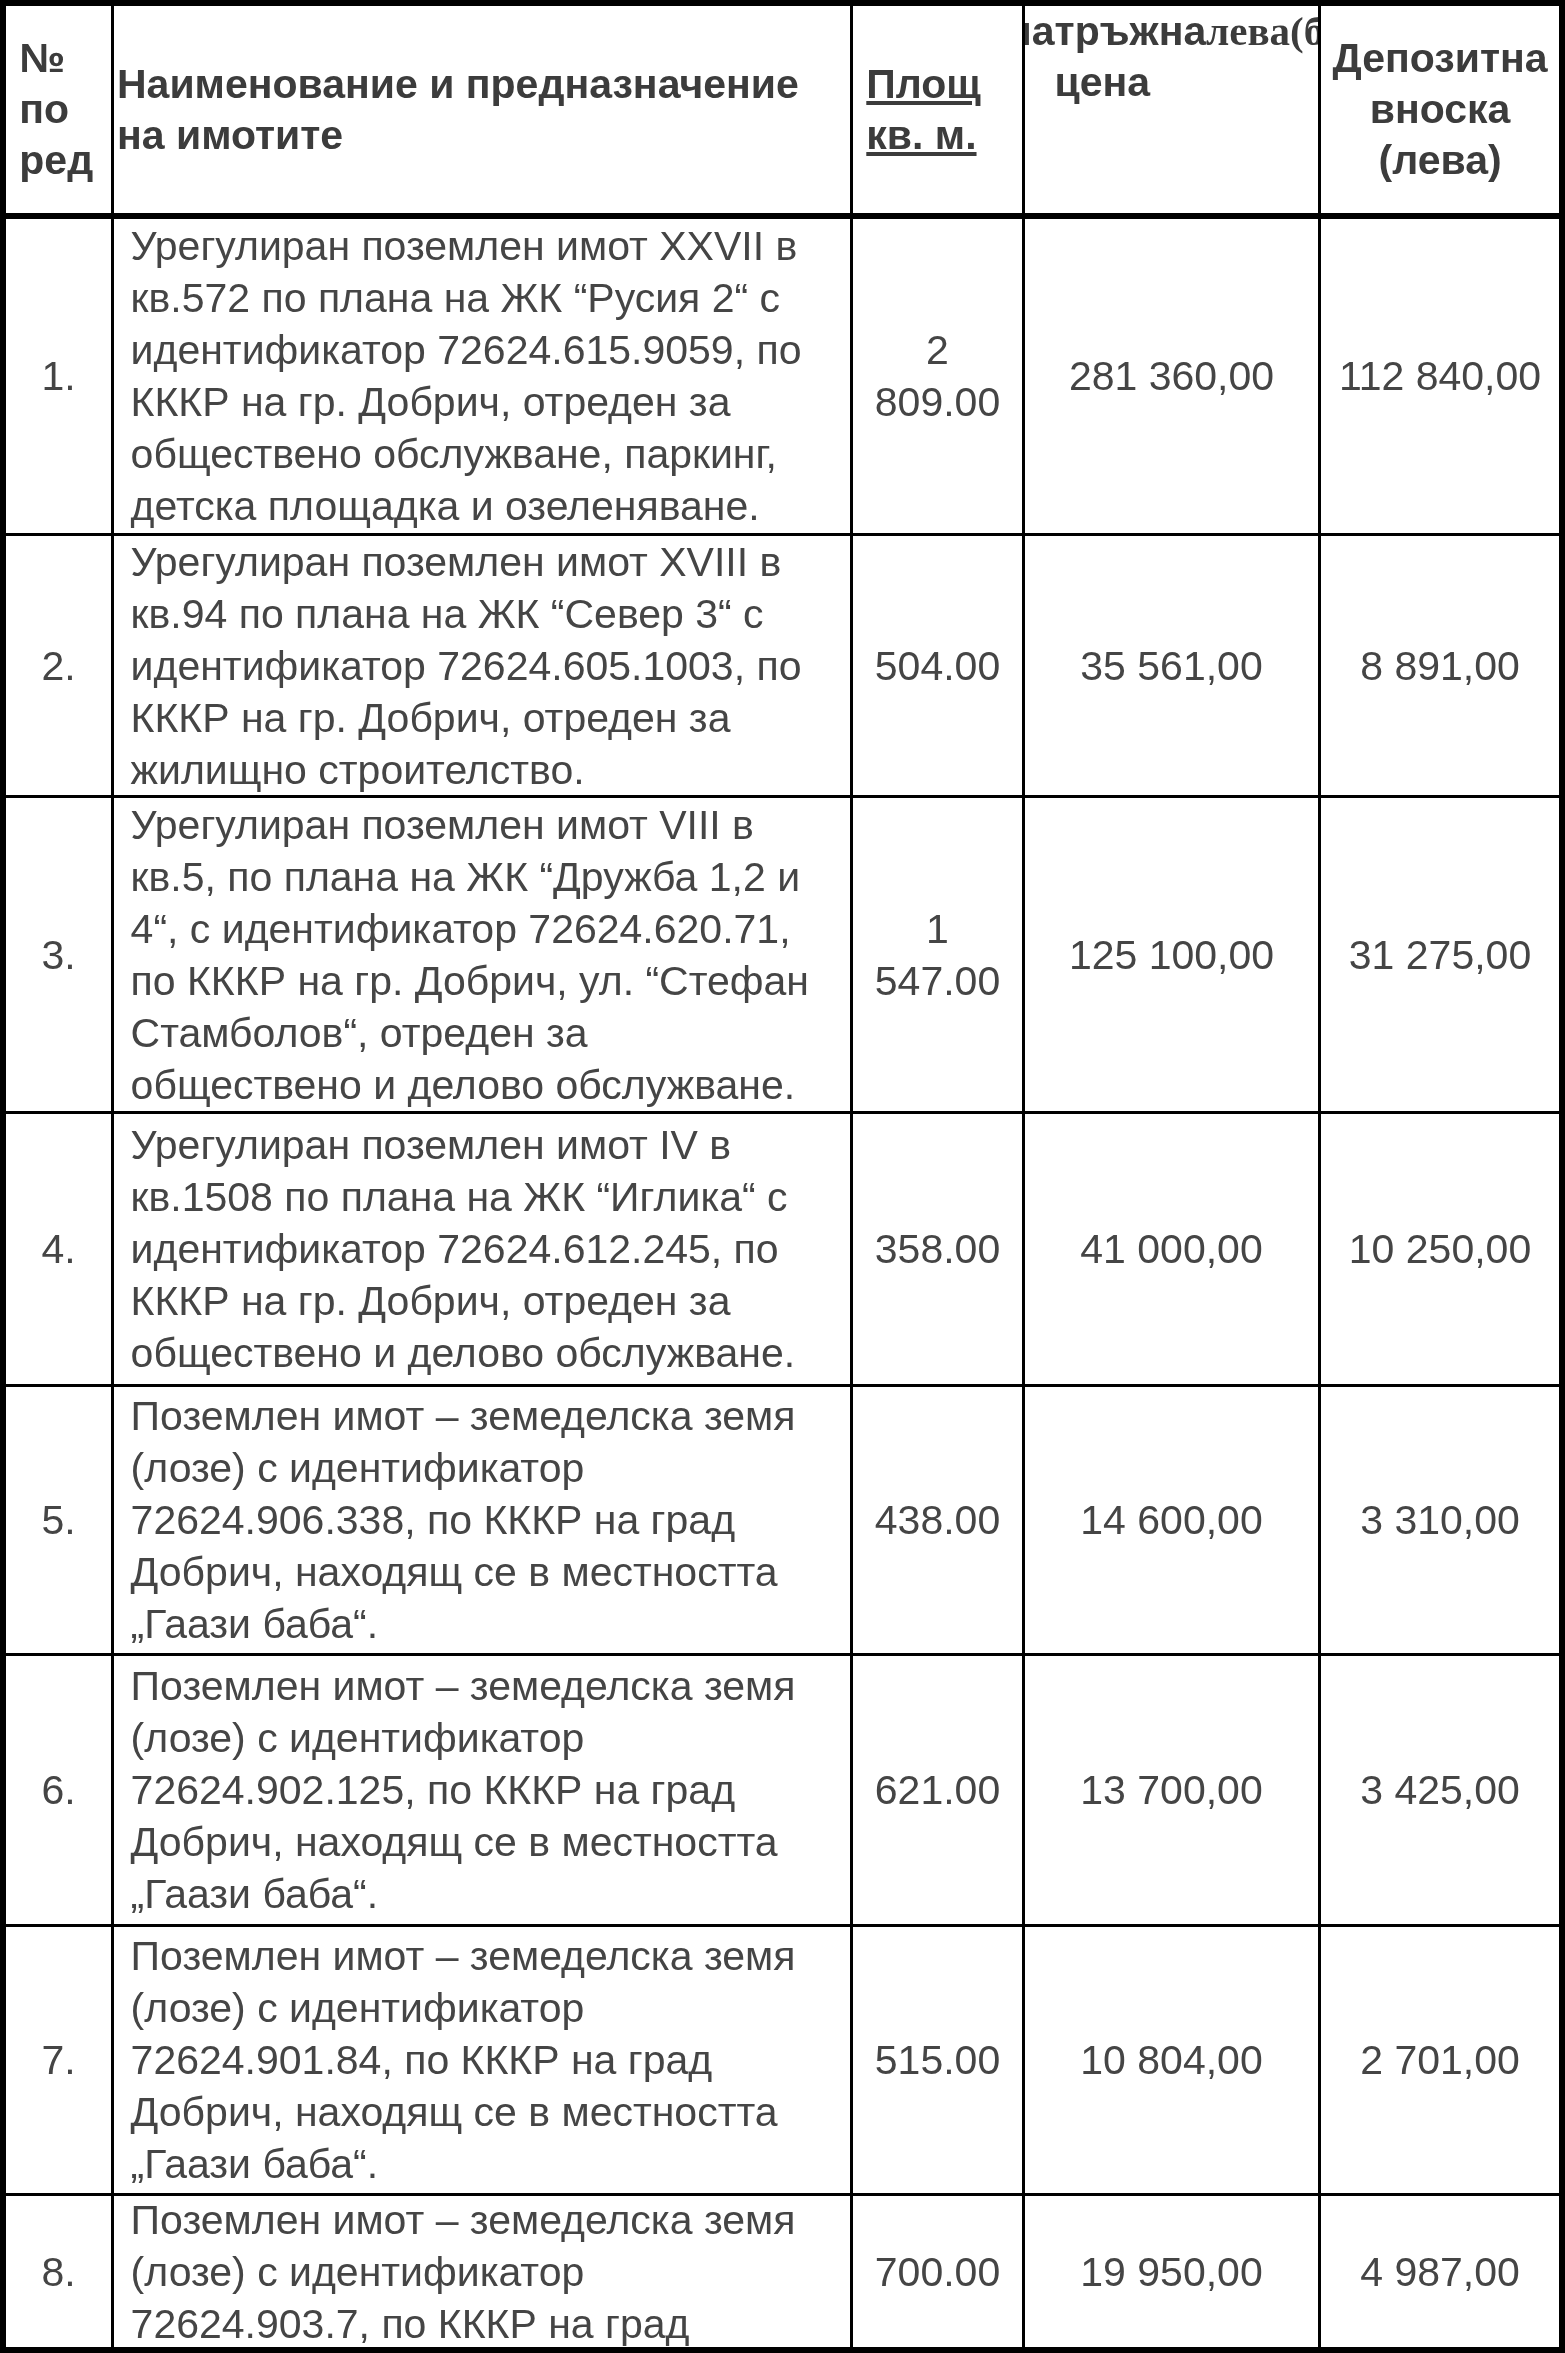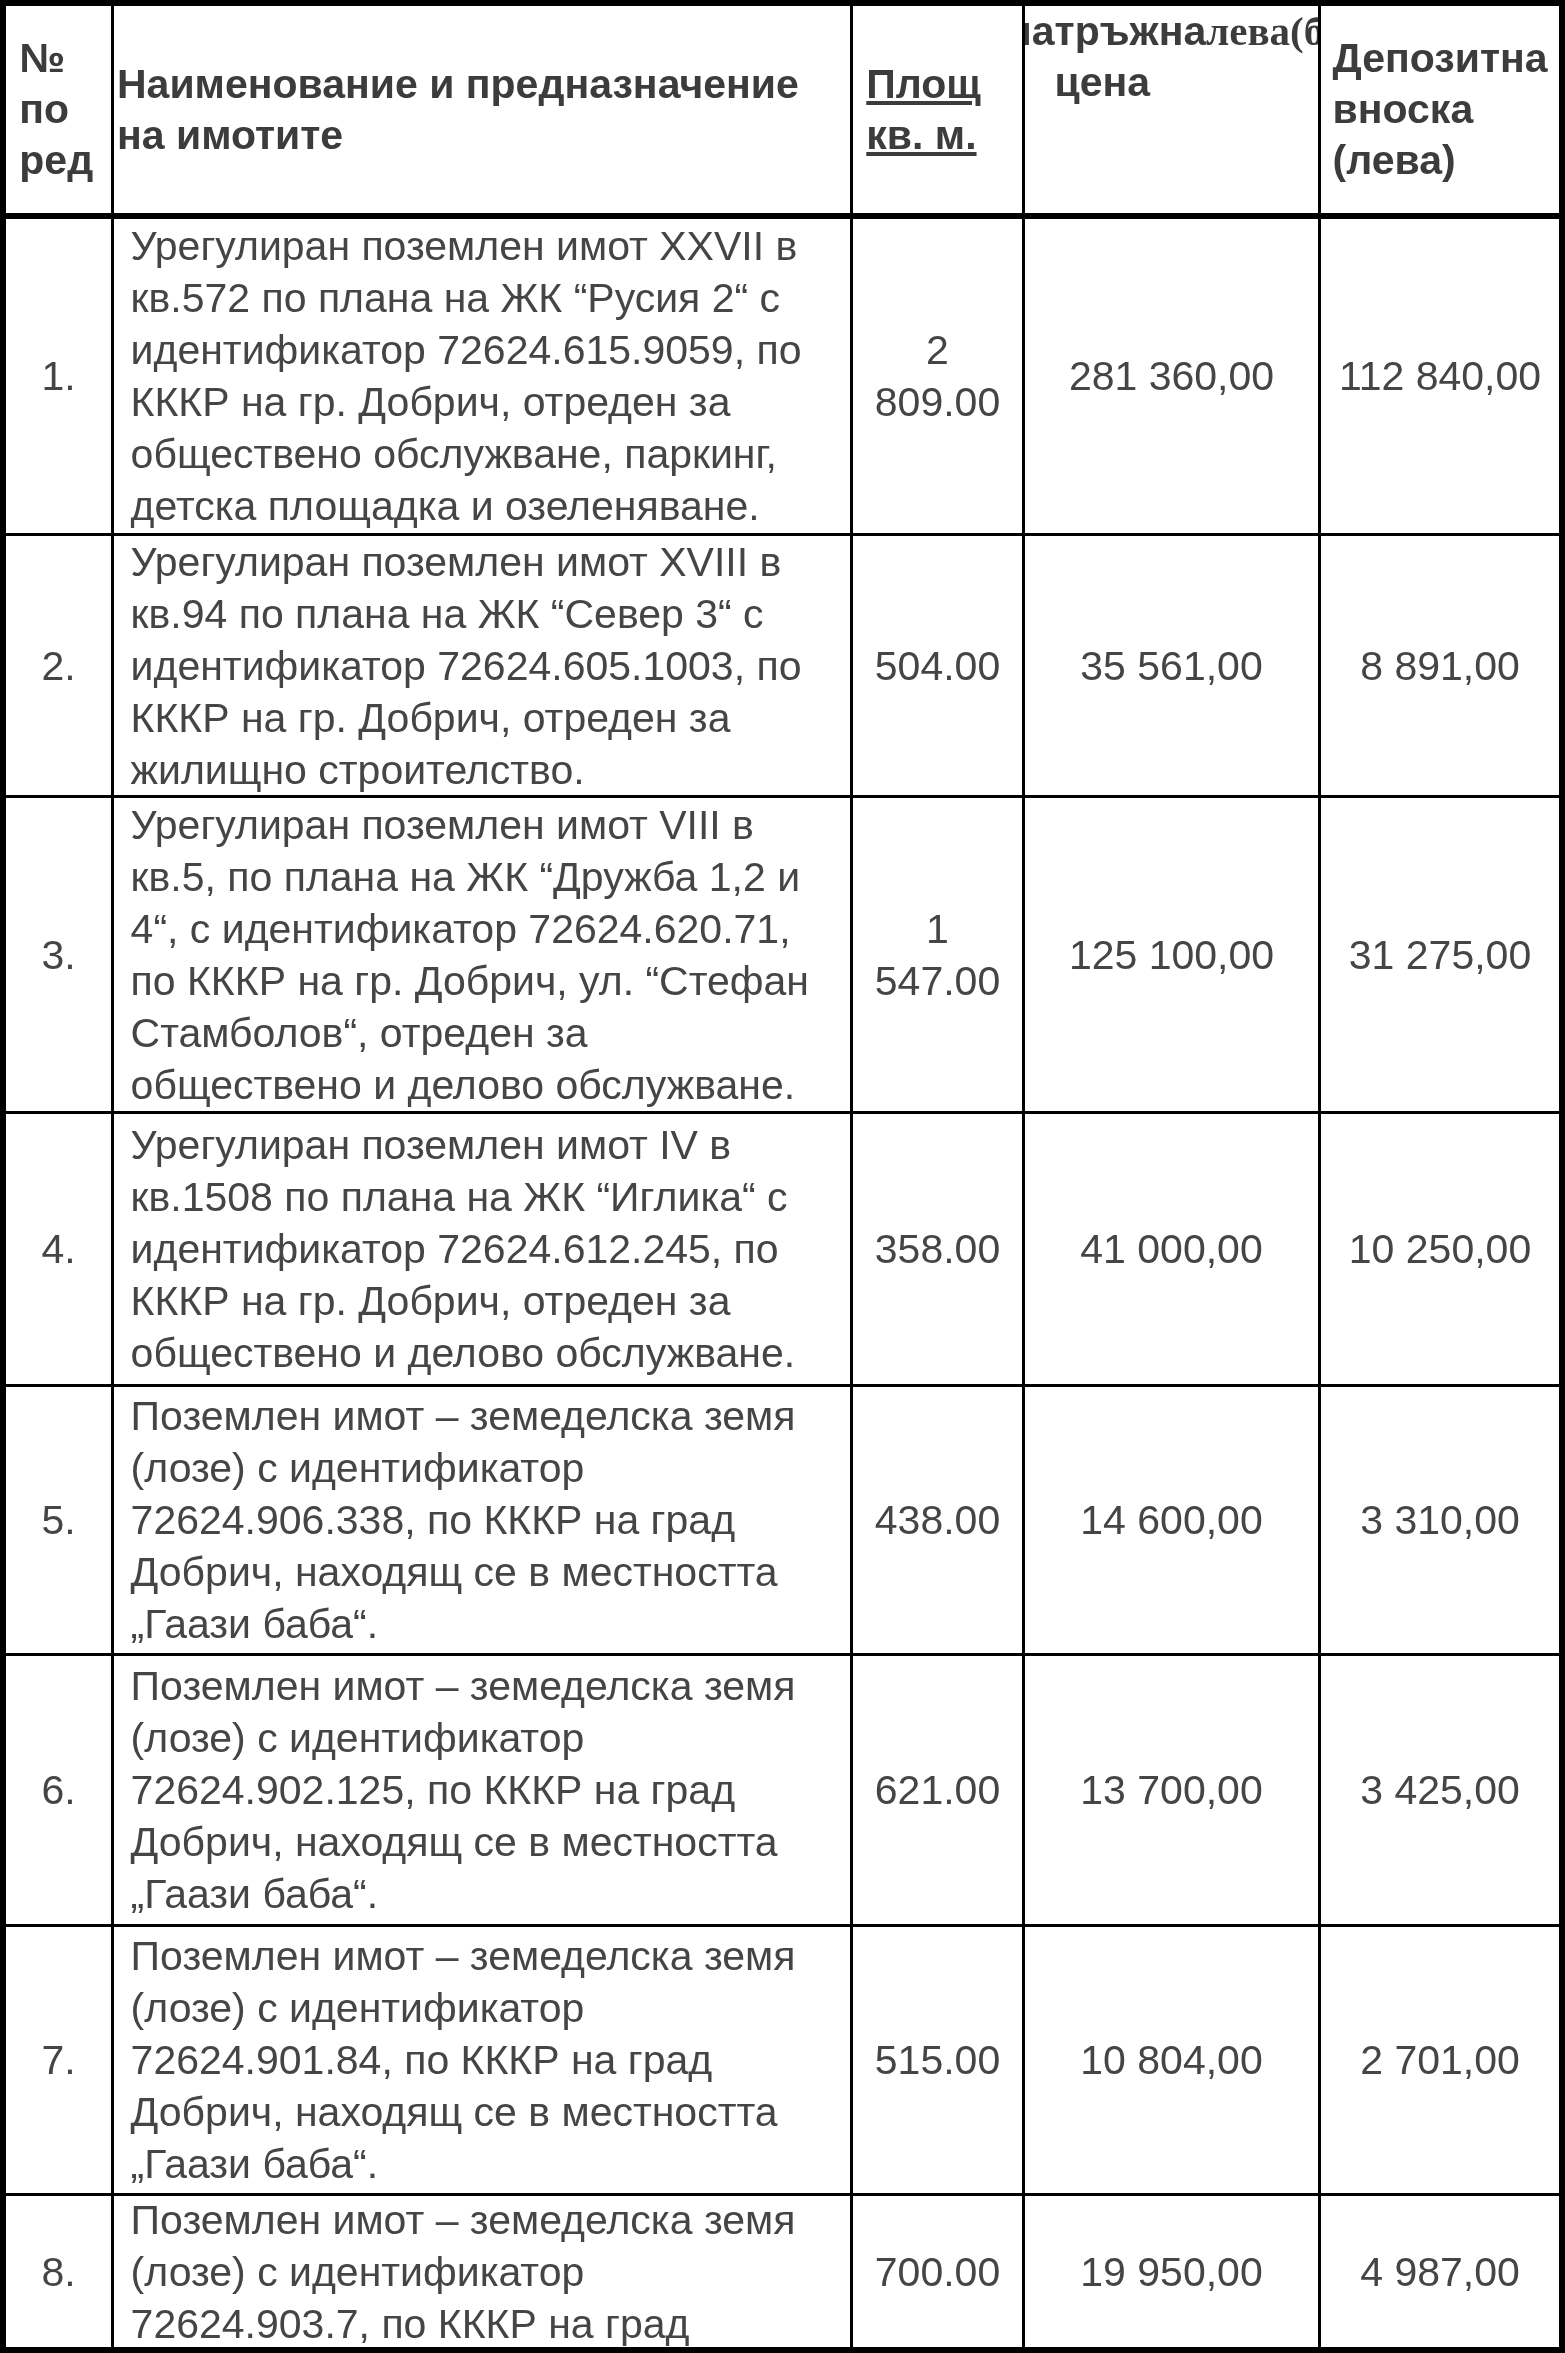--- a/index.html
+++ b/index.html
@@ -27,21 +27,21 @@
     border-top:6.6px solid #000;
     border-bottom:6.6px solid #000;
     font-weight:bold;color:#3c3c3c;line-height:51px;
   }
   .last{border-bottom:6.6px solid #000;}
   .num,.area,.price,.dep{justify-content:center;text-align:center;}
   .desc{padding:0 21px 0 16.6px;text-align:left;}
   .hnum{padding-left:13.3px;}
   .hname{padding-left:3px;}
   .harea{padding-left:13.3px;text-decoration:underline;}
-  .hdep{padding-left:11.6px;}
+  .hdep{padding-left:11.6px;text-align:center;}
   .hprice{flex-direction:row;align-items:stretch;justify-content:center;padding:0 1px;white-space:normal;}
   .hprice .jrow{display:flex;justify-content:flex-start;font-family:Liberation Serif, serif;}
 </style>
 </head>
 <body>
 
 <div class="tbl">
 
   <div class="c hdr col1 hnum">№
 по

